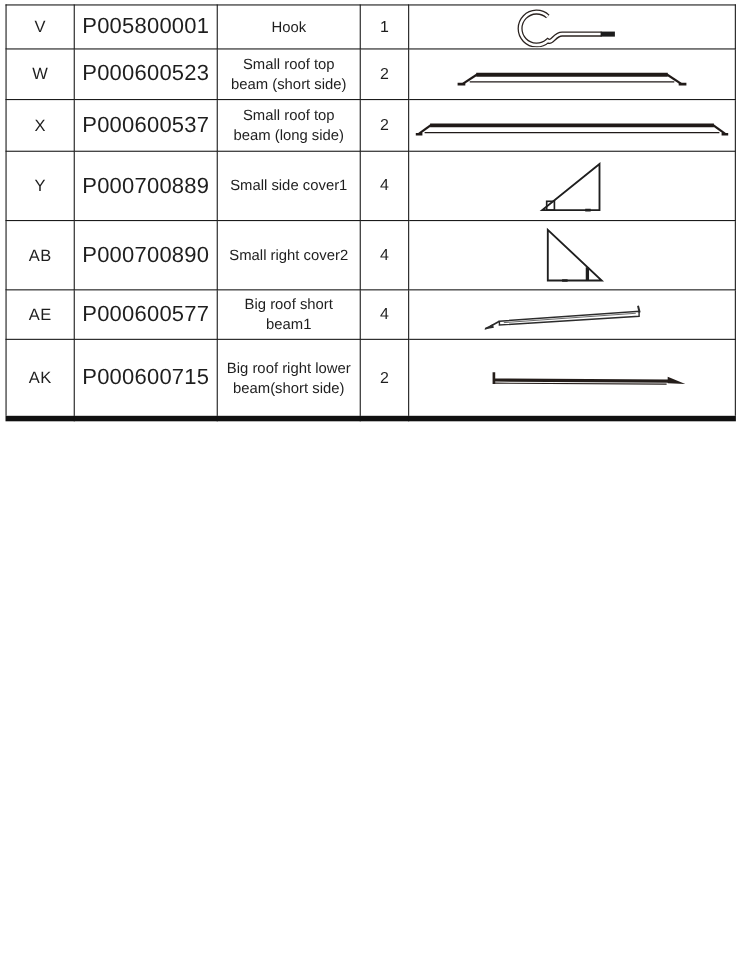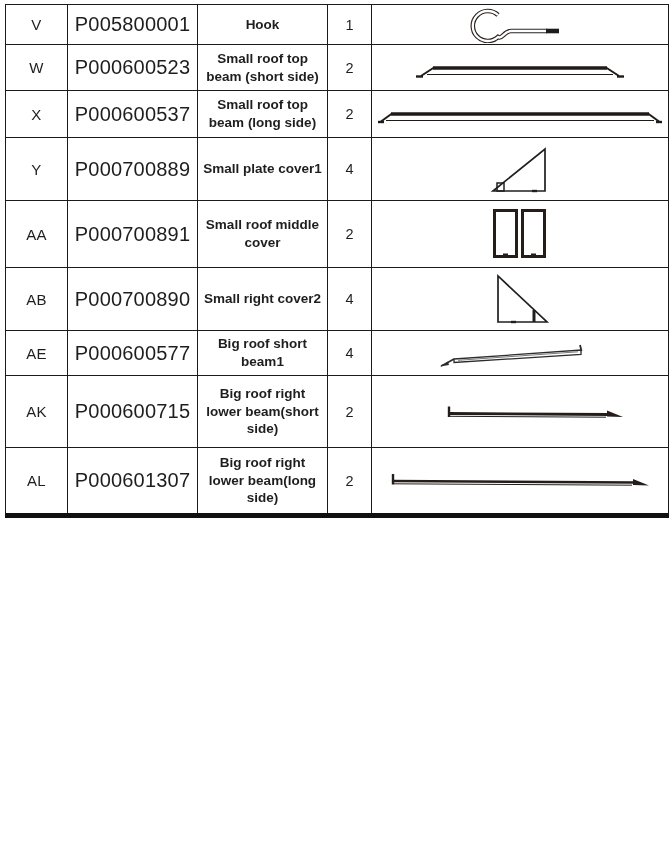--- a/index.html
+++ b/index.html
@@ -18,21 +18,21 @@
   }
   td{
     border:1.5px solid #1b1b1b;
     vertical-align:middle;
     text-align:center;
     padding:0;
     overflow:hidden;
   }
   td.c-code{font-size:15px;letter-spacing:.3px;}
   td.c-part{font-size:20px;letter-spacing:.2px;}
-  td.c-desc{font-size:13.5px;line-height:1.32;padding:1px 5px;font-weight:bold;}
+  td.c-desc{font-size:13.5px;line-height:1.32;padding:1px 5px;}
   td.c-qty{font-size:14.5px;}
   td.c-ill{padding:0;}
   td.c-ill svg{display:block;margin:0 auto;}
 </style>
 </head>
 <body>
 
 <table class="parts">
   <colgroup>
     <col style="width:62px">
@@ -87,45 +87,31 @@
         <line x1="271" y1="12.5" x2="282" y2="20.5" stroke="#201a18" stroke-width="2"></line>
         <line x1="1" y1="21" x2="7" y2="21" stroke="#201a18" stroke-width="2.4"></line>
         <line x1="279" y1="21" x2="285" y2="21" stroke="#201a18" stroke-width="2.4"></line>
       </svg>
     </td>
   </tr>
 
   <tr style="height:63px">
     <td class="c-code">Y</td>
     <td class="c-part">P000700889</td>
-    <td class="c-desc">Small plate cover1</td>
+    <td class="c-desc">Small side cover1</td>
     <td class="c-qty">4</td>
     <td class="c-ill">
       <svg width="64" height="54" viewBox="0 0 64 54">
         <path d="M5,49 L57,49 L57,7 Z" fill="none" stroke="#1f1f1f" stroke-width="1.7"></path>
         <rect x="9" y="41" width="7" height="8" fill="none" stroke="#1f1f1f" stroke-width="1.5"></rect>
         <line x1="44" y1="49" x2="49" y2="49" stroke="#1f1f1f" stroke-width="2.4"></line>
       </svg>
     </td>
   </tr>
 
-  <tr style="height:67px">
-    <td class="c-code">AA</td>
-    <td class="c-part">P000700891</td>
-    <td class="c-desc">Small roof middle cover</td>
-    <td class="c-qty">2</td>
-    <td class="c-ill">
-      <svg width="62" height="56" viewBox="0 0 62 56">
-        <rect x="5.5" y="4.5" width="22" height="46" fill="none" stroke="#241d1a" stroke-width="3"></rect>
-        <rect x="33.5" y="4.5" width="22" height="46" fill="none" stroke="#241d1a" stroke-width="3"></rect>
-        <rect x="14" y="47.5" width="5" height="3" fill="#241d1a"></rect>
-        <rect x="42" y="47.5" width="5" height="3" fill="#241d1a"></rect>
-      </svg>
-    </td>
-  </tr>
 
   <tr style="height:63px">
     <td class="c-code">AB</td>
     <td class="c-part">P000700890</td>
     <td class="c-desc">Small right cover2</td>
     <td class="c-qty">4</td>
     <td class="c-ill">
       <svg width="62" height="56" viewBox="0 0 62 56">
         <path d="M9,5 L9,51 L58,51 Z" fill="none" stroke="#1f1f1f" stroke-width="1.7"></path>
         <line x1="45" y1="51" x2="45" y2="39" stroke="#1f1f1f" stroke-width="3"></line>
@@ -163,31 +149,17 @@
     <td class="c-ill">
       <svg width="288" height="22" viewBox="0 0 288 22">
         <line x1="73" y1="12.5" x2="232" y2="13.5" stroke="#241d1a" stroke-width="2.8"></line>
         <line x1="74" y1="15.3" x2="230" y2="16.2" stroke="#241d1a" stroke-width="1"></line>
         <line x1="73" y1="5.5" x2="73" y2="16" stroke="#241d1a" stroke-width="2.4"></line>
         <path d="M247,16 L231,9.5 L231,15.5 Z" fill="#241d1a"></path>
       </svg>
     </td>
   </tr>
 
-  <tr style="height:68px">
-    <td class="c-code">AL</td>
-    <td class="c-part">P000601307</td>
-    <td class="c-desc">Big roof right lower beam(long side)</td>
-    <td class="c-qty">2</td>
-    <td class="c-ill">
-      <svg width="288" height="24" viewBox="0 0 288 24">
-        <line x1="17" y1="12" x2="258" y2="13.5" stroke="#241d1a" stroke-width="2.6"></line>
-        <line x1="18" y1="14.8" x2="256" y2="16.2" stroke="#241d1a" stroke-width="1"></line>
-        <line x1="17" y1="5" x2="17" y2="15.5" stroke="#241d1a" stroke-width="2.4"></line>
-        <path d="M273,16.5 L257,10 L257,16 Z" fill="#241d1a"></path>
-      </svg>
-    </td>
-  </tr>
 
 
 
   </tbody>
 </table>
 
 </body></html>

